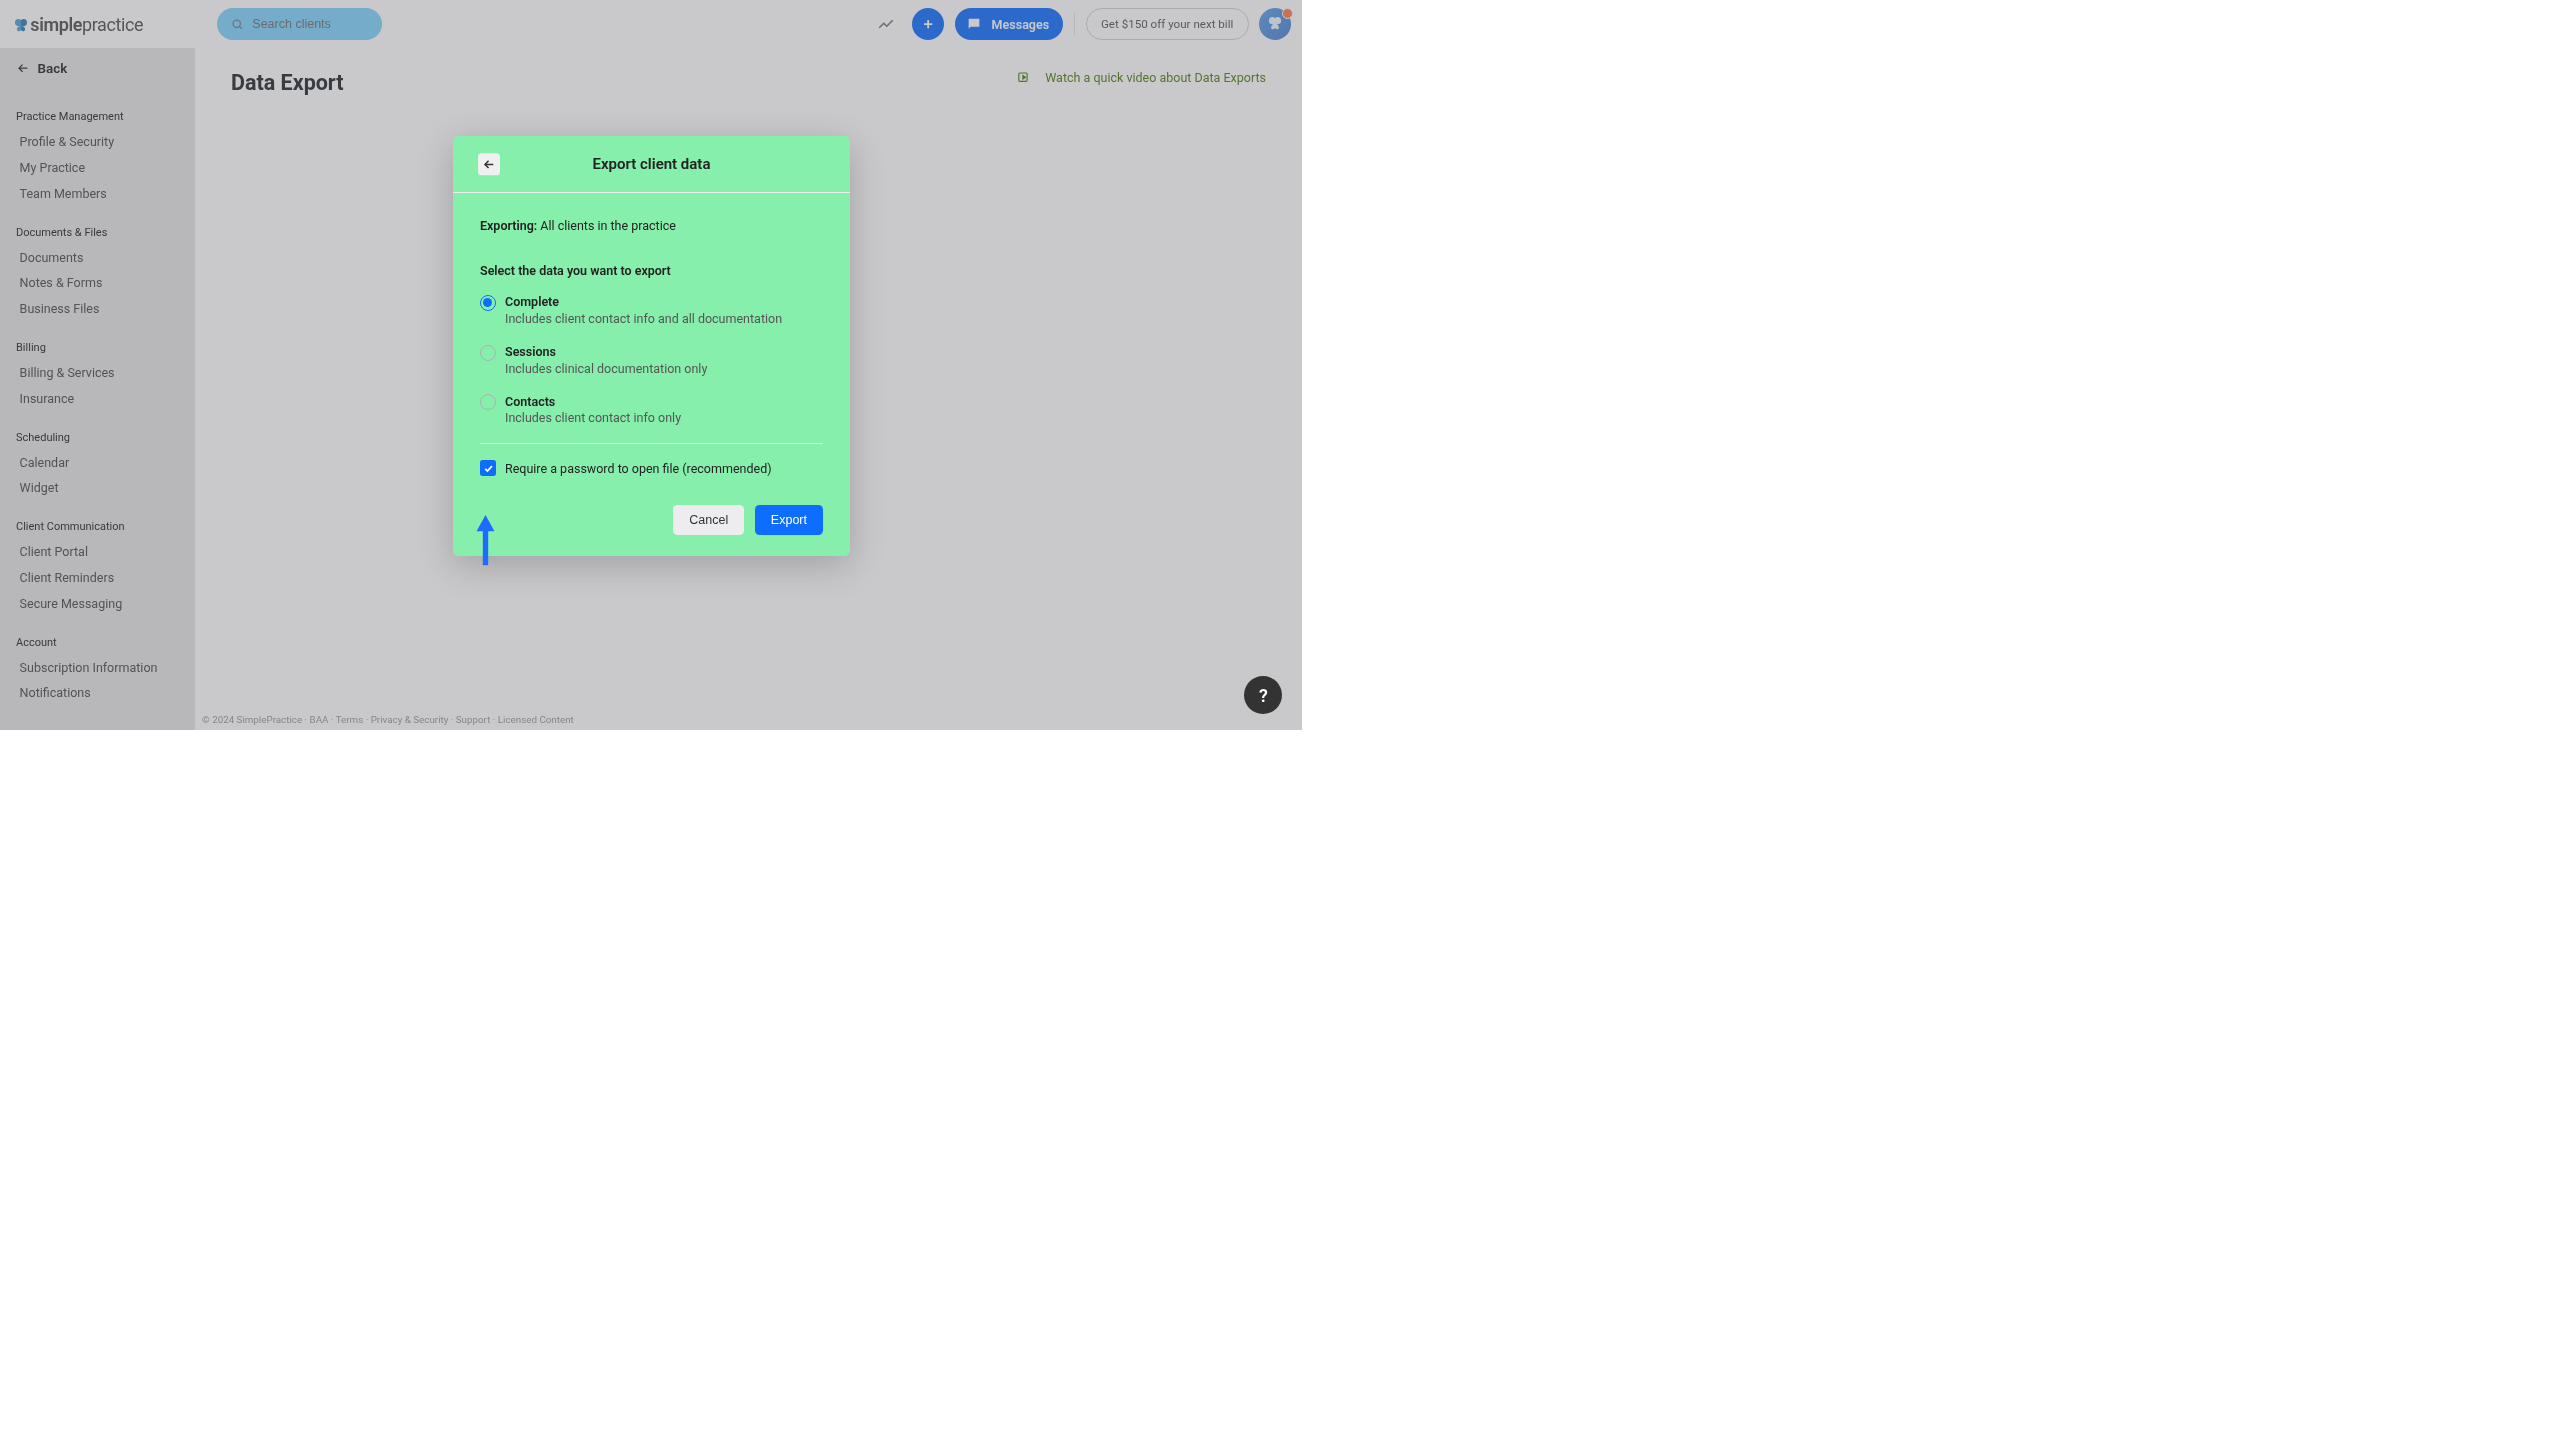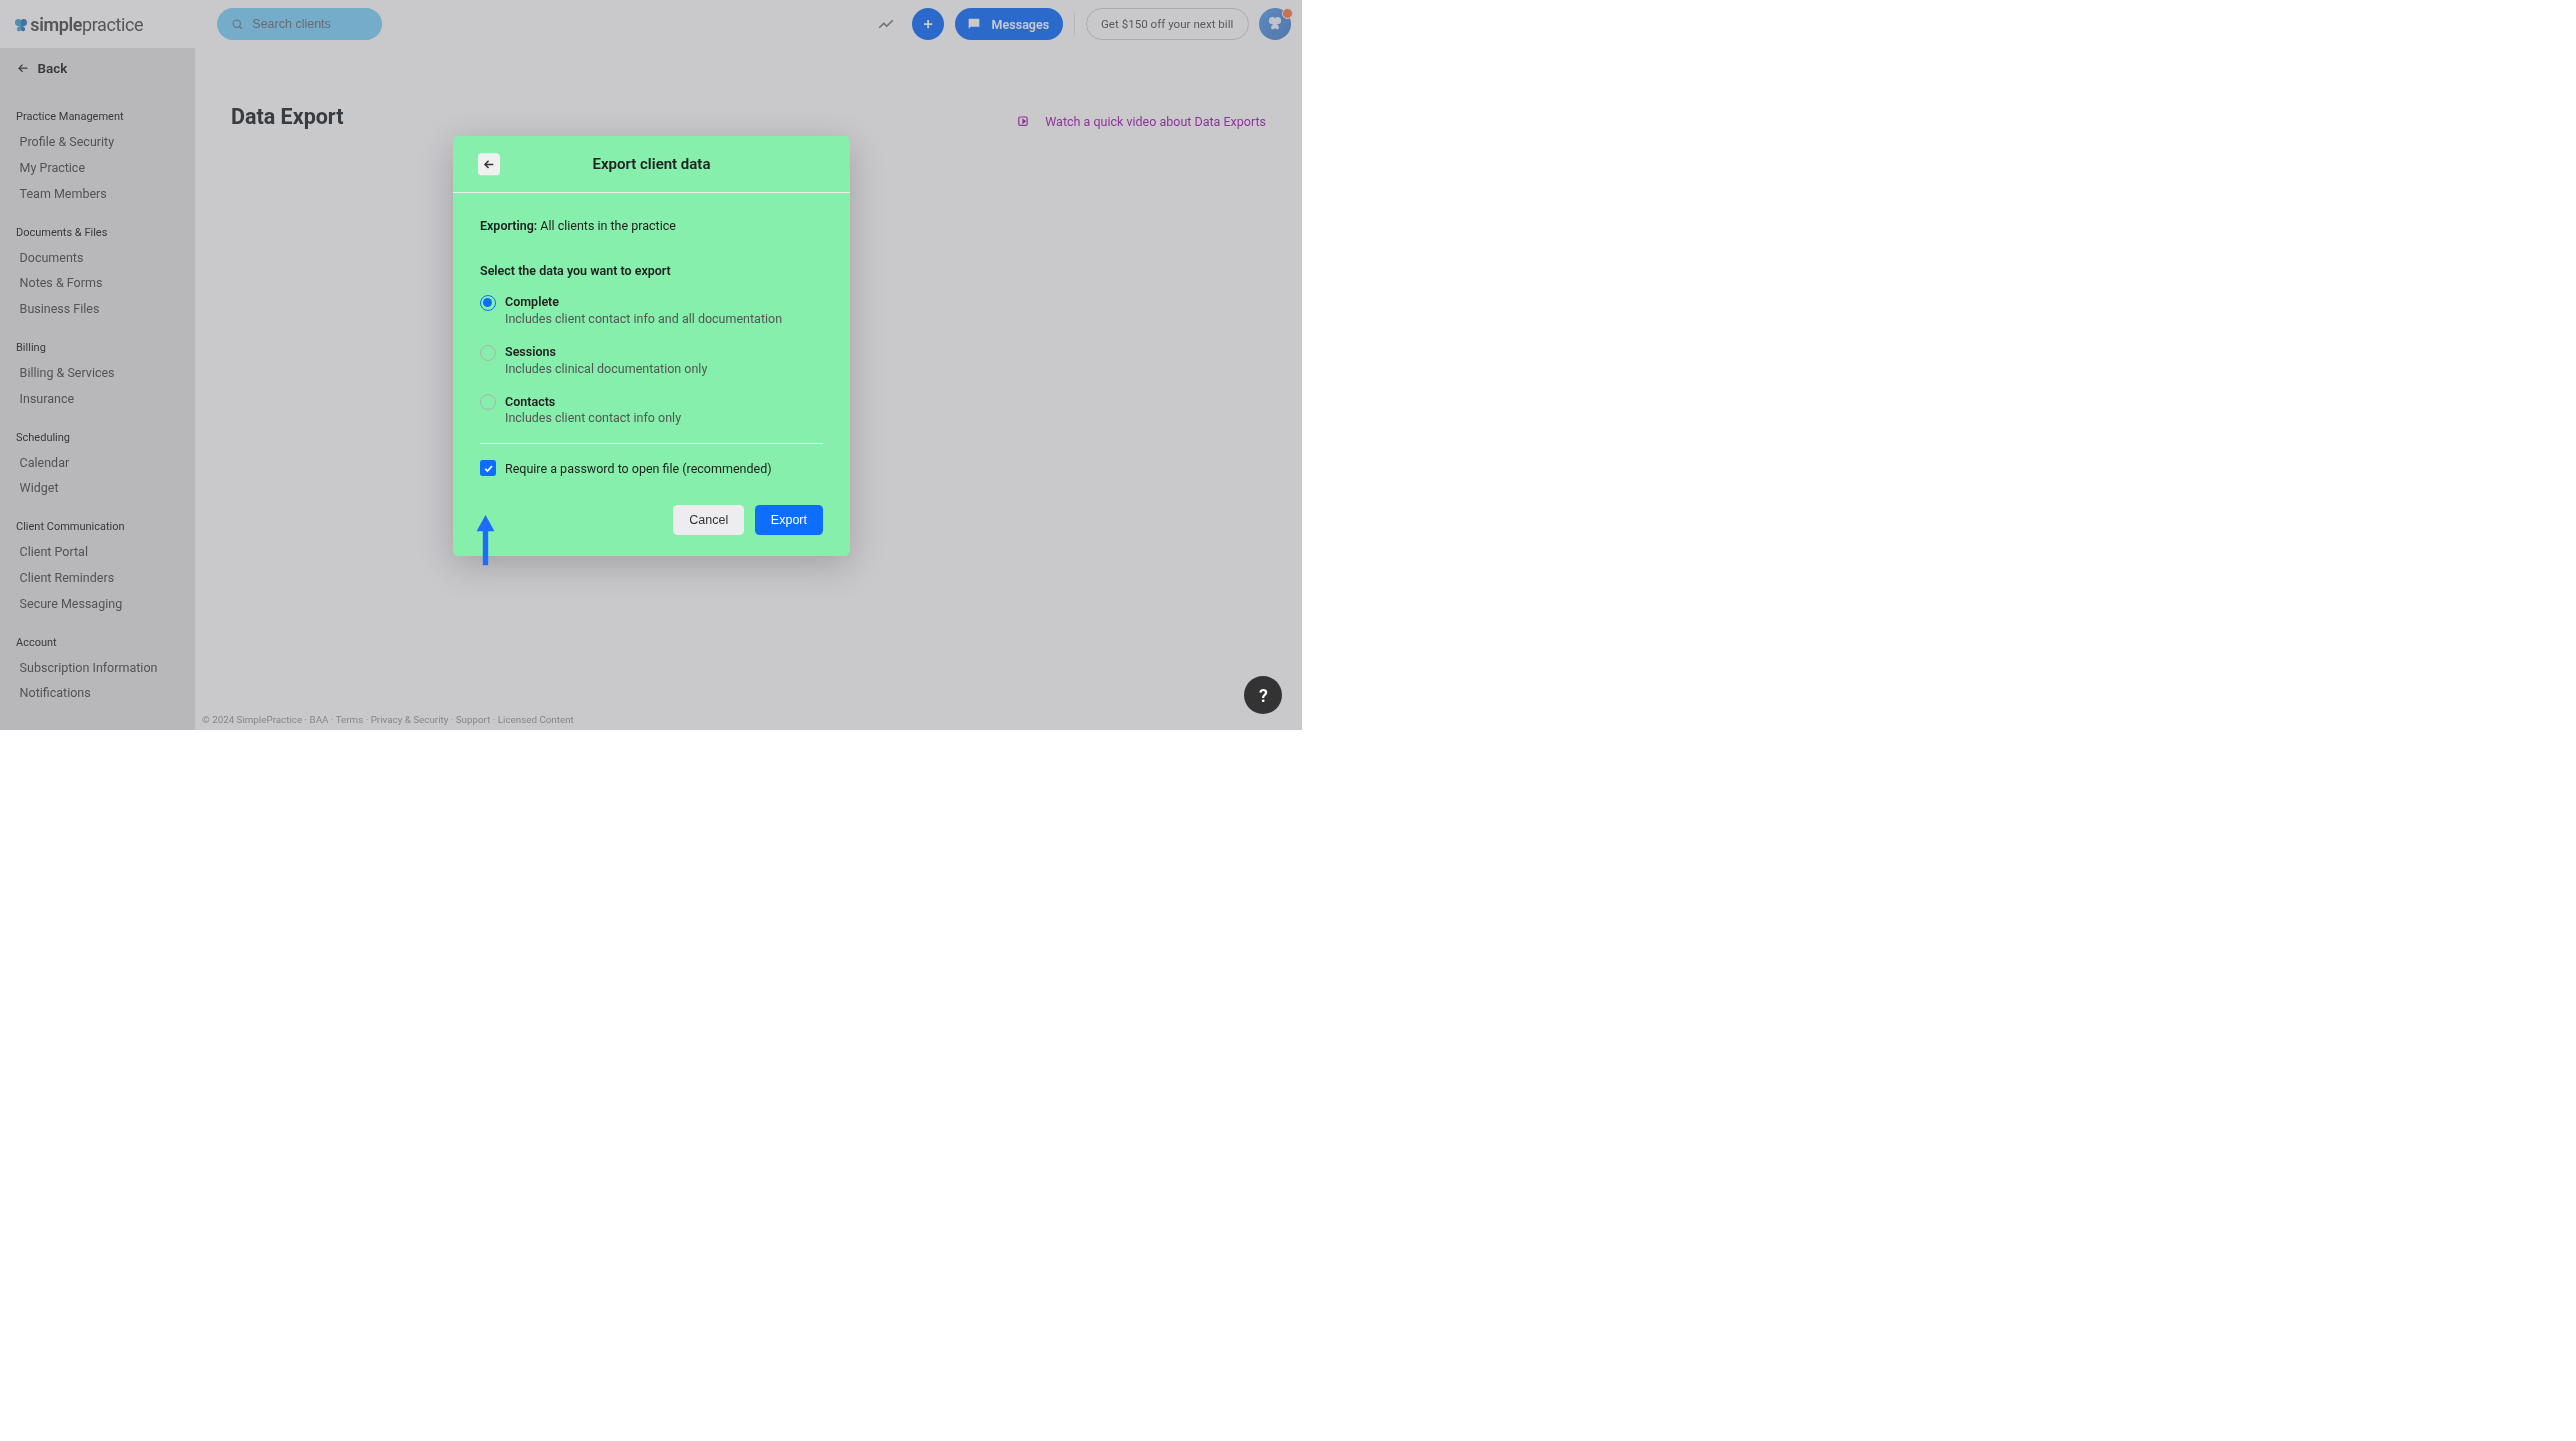--- a/index.html
+++ b/index.html
@@ -202,37 +202,36 @@
     .main {
       position: absolute;
       top: 48px;
       left: 195px;
       right: 0;
       bottom: 0;
       background: #fff;
     }
     .main-header {
       display: flex;
-      align-items: flex-end;
+      align-items: flex-start;
       justify-content: space-between;
       padding: 21.5px 36px;
     }
     .page-title {
       font-size: 21.5px;
       font-weight: 700;
       color: #212529;
     }
     .video-link {
       display: flex;
       align-items: center;
       gap: 14px;
-      color: #a21caf;
-      font-size: 12.5px;
-      cursor: pointer;
-      margin-top: 44px;
+      color: #4d7c0f;
+      font-size: 12.5px;
+      cursor: pointer;
     }
     .main-empty-text {
       position: absolute;
       top: 436px;
       left: 50%;
       transform: translateX(-50%);
       color: #444;
       font-size: 12.5px;
       white-space: nowrap;
     }

